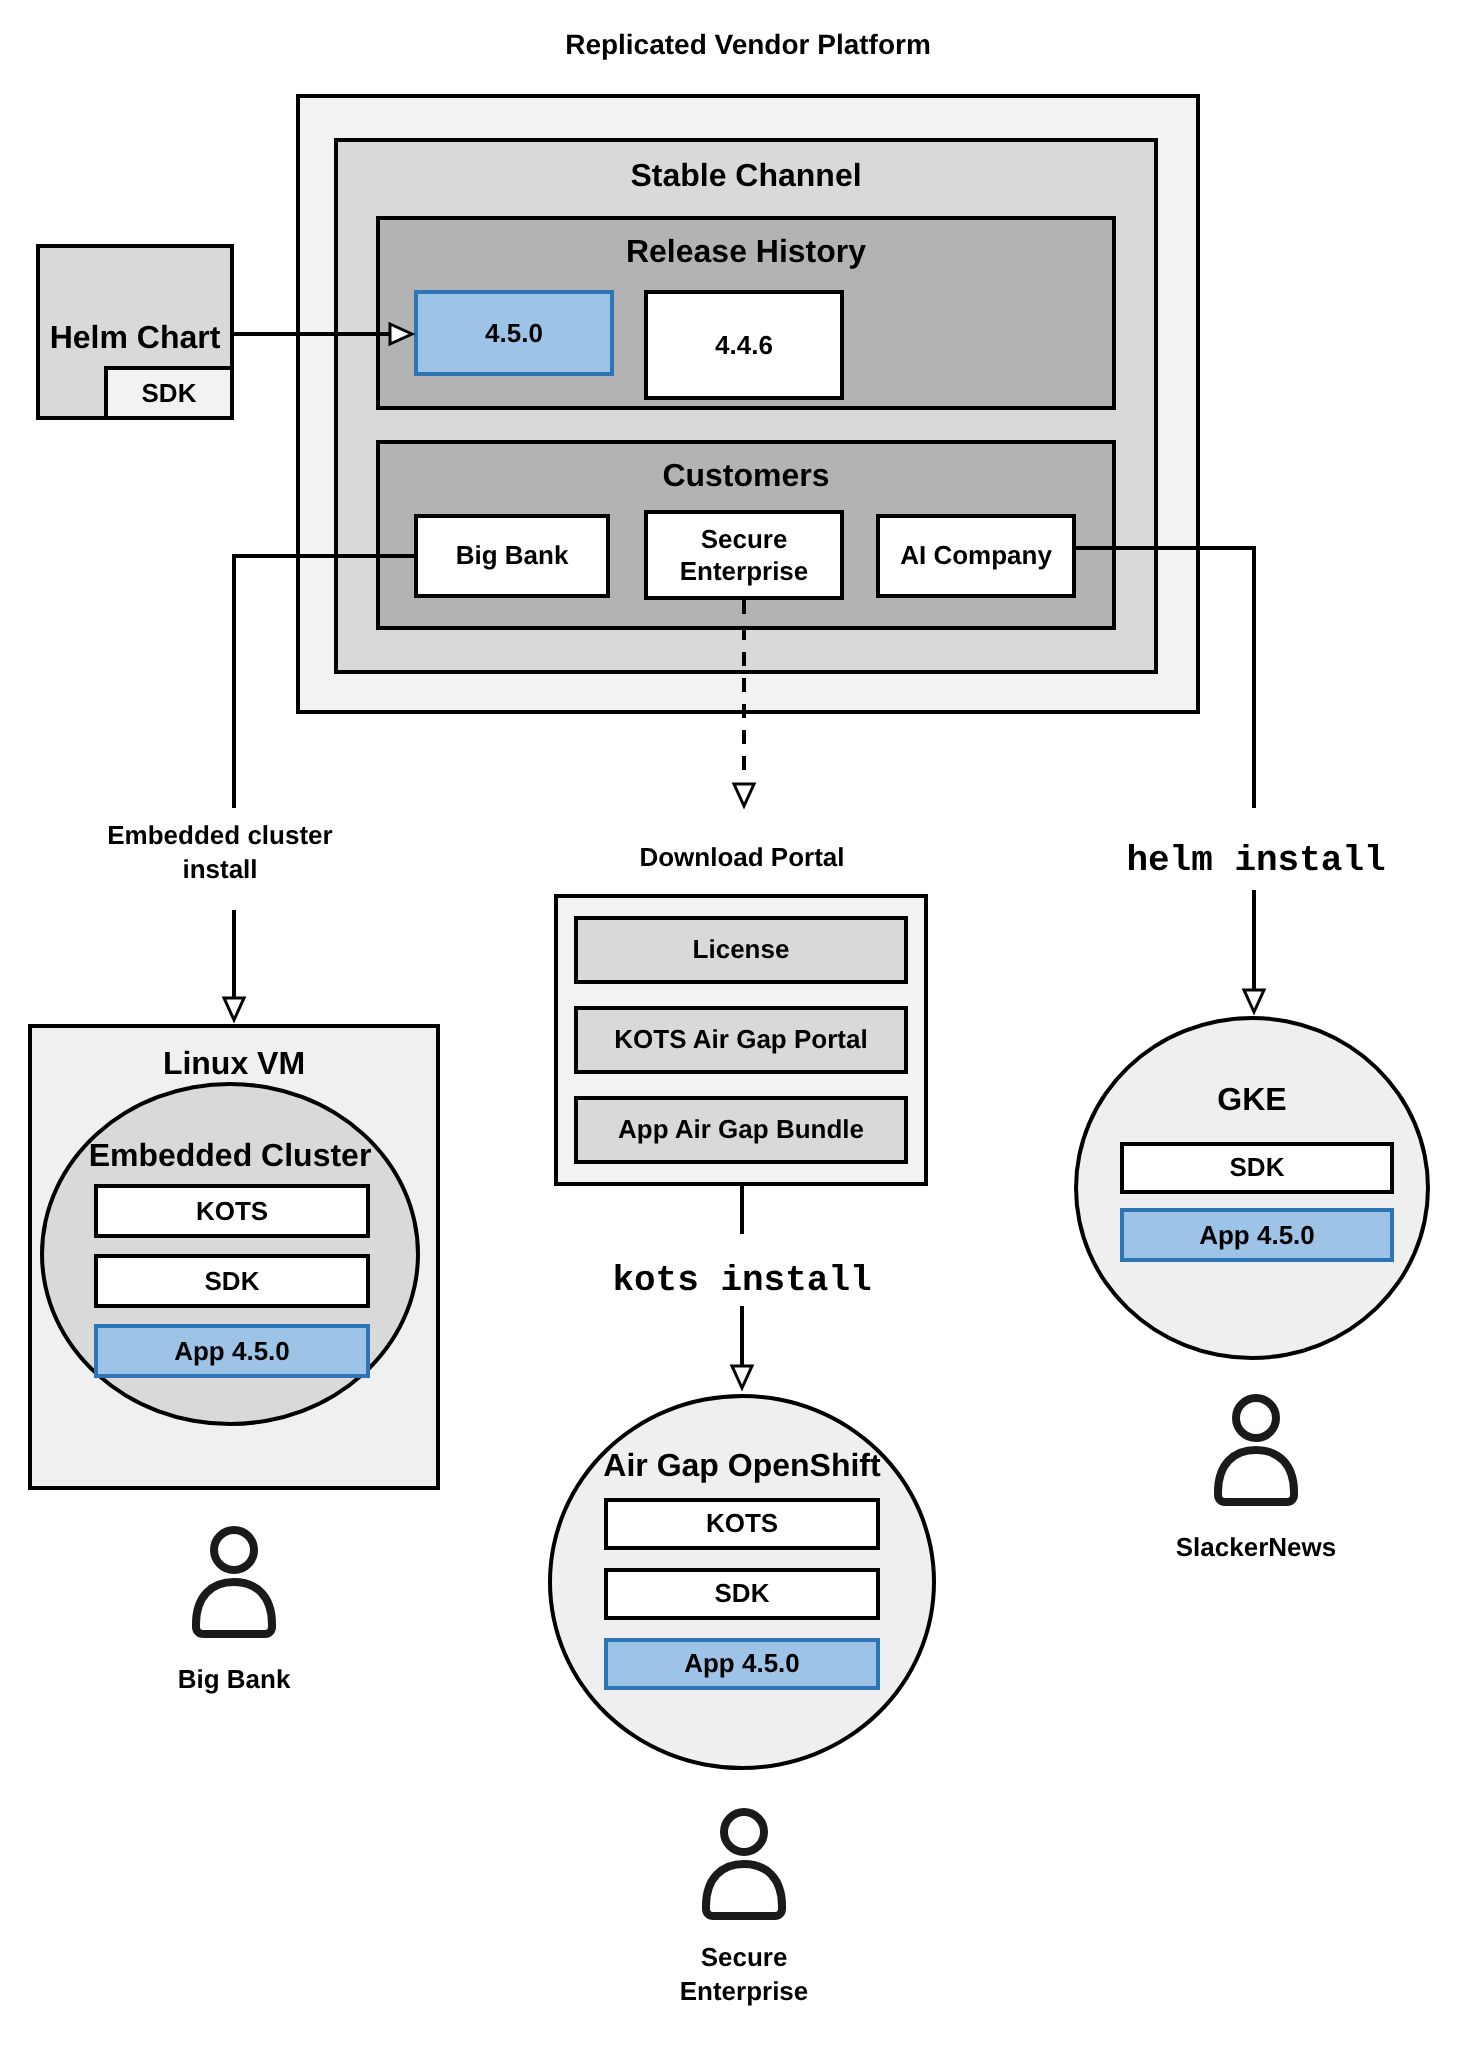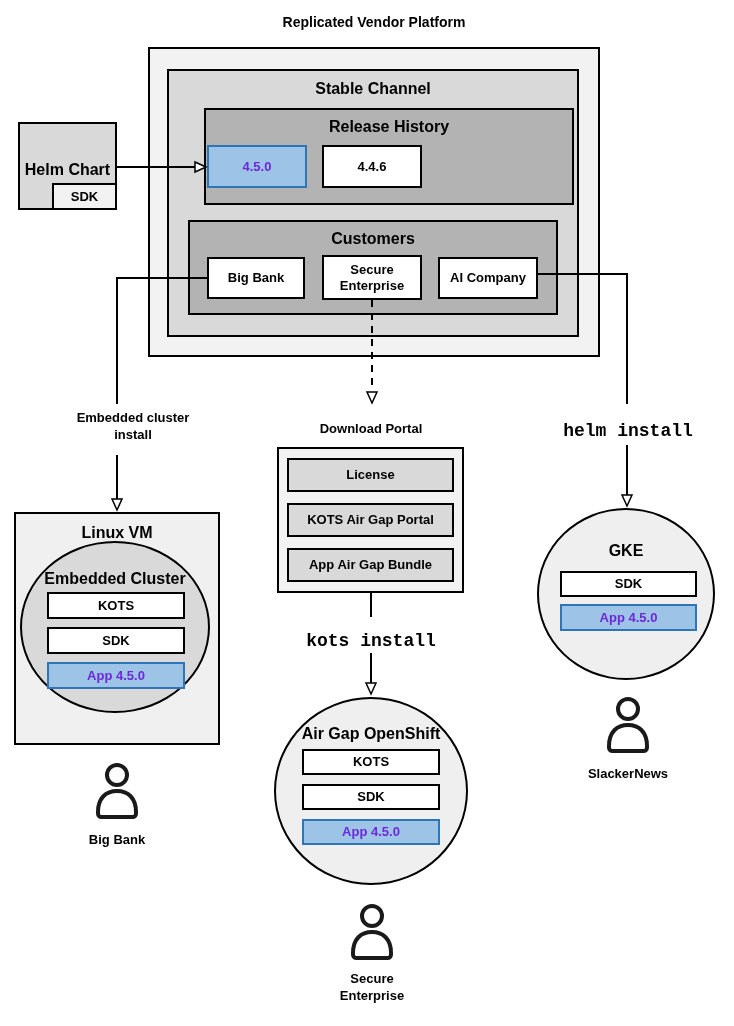--- a/index.html
+++ b/index.html
@@ -6,58 +6,58 @@
   #canvas{
     position:relative;width:734px;height:1026px;background:#ffffff;
     font-family:"Liberation Sans", sans-serif;color:#000;overflow:hidden;
   }
   .abs{position:absolute;box-sizing:border-box;}
   .box{border:2px solid #000;}
   .lbl{font-weight:bold;font-size:13px;text-align:center;line-height:16px;}
   .cc{display:flex;align-items:center;justify-content:center;}
   .topLbl{position:absolute;left:0;right:0;text-align:center;font-weight:bold;font-size:16px;}
   .white{background:#ffffff;}
-  .blue{background:#9dc3e6;border:2px solid #2e75b6;color:#6d28d9;}
+  .blue{background:#9dc3e6;border:2px solid #2e75b6;color:#000000;}
   .mono{font-family:"Liberation Mono","DejaVu Sans Mono",monospace;font-weight:bold;font-size:18px;text-align:center;}
   svg.overlay{position:absolute;left:0;top:0;pointer-events:none;z-index:40;}
   .person{position:absolute;z-index:10;}
   .circleShape{border:2px solid #000;border-radius:50%;}
 </style>
 </head>
 <body>
 
 <div id="canvas">
 
   <div class="abs lbl" style="left:148px;top:14px;width:452px;font-size:14px;">Replicated Vendor Platform</div>
 
   <div class="abs box" style="left:148px;top:47px;width:452px;height:310px;background:#f2f2f2;"></div>
 
   <div class="abs box" style="left:167px;top:69px;width:412px;height:268px;background:#d9d9d9;">
     <div class="topLbl" style="top:9px;">Stable Channel</div>
   </div>
 
-  <div class="abs box" style="left:188px;top:108px;width:370px;height:97px;background:#b3b3b3;margin-left:16px;">
+  <div class="abs box" style="left:188px;top:108px;width:370px;height:97px;background:#b3b3b3;">
     <div class="topLbl" style="top:8px;">Release History</div>
   </div>
   <div class="abs blue cc lbl" style="left:207px;top:145px;width:100px;height:43px;">4.5.0</div>
-  <div class="abs box white cc lbl" style="left:322px;top:145px;width:100px;height:43px;">4.4.6</div>
+  <div class="abs box white cc lbl" style="left:322px;top:145px;width:100px;height:55px;">4.4.6</div>
 
   <div class="abs box" style="left:188px;top:220px;width:370px;height:95px;background:#b3b3b3;">
     <div class="topLbl" style="top:8px;">Customers</div>
   </div>
   <div class="abs box white cc lbl" style="left:207px;top:257px;width:98px;height:42px;">Big Bank</div>
   <div class="abs box white cc lbl" style="left:322px;top:255px;width:100px;height:45px;padding:0 8px;">Secure Enterprise</div>
   <div class="abs box white cc lbl" style="left:438px;top:257px;width:100px;height:42px;">AI Company</div>
 
   <div class="abs box" style="left:18px;top:122px;width:99px;height:88px;background:#d9d9d9;">
     <div class="topLbl" style="top:37px;">Helm Chart</div>
   </div>
   <div class="abs box cc lbl" style="left:52px;top:183px;width:65px;height:27px;background:#f2f2f2;">SDK</div>
 
-  <div class="abs lbl" style="left:63px;top:409px;width:140px;line-height:17px;">Embedded cluster install</div>
+  <div class="abs lbl" style="left:40px;top:409px;width:140px;line-height:17px;">Embedded cluster install</div>
   <div class="abs mono" style="left:545px;top:421px;width:166px;">helm install</div>
   <div class="abs mono" style="left:301px;top:631px;width:140px;">kots install</div>
 
   <div class="abs lbl" style="left:296px;top:421px;width:150px;">Download Portal</div>
   <div class="abs box" style="left:277px;top:447px;width:187px;height:146px;background:#f2f2f2;"></div>
   <div class="abs box cc lbl" style="left:287px;top:458px;width:167px;height:34px;background:#d9d9d9;">License</div>
   <div class="abs box cc lbl" style="left:287px;top:503px;width:167px;height:34px;background:#d9d9d9;">KOTS Air Gap Portal</div>
   <div class="abs box cc lbl" style="left:287px;top:548px;width:167px;height:34px;background:#d9d9d9;">App Air Gap Bundle</div>
 
   <div class="abs box" style="left:14px;top:512px;width:206px;height:233px;background:#f0f0f0;">

